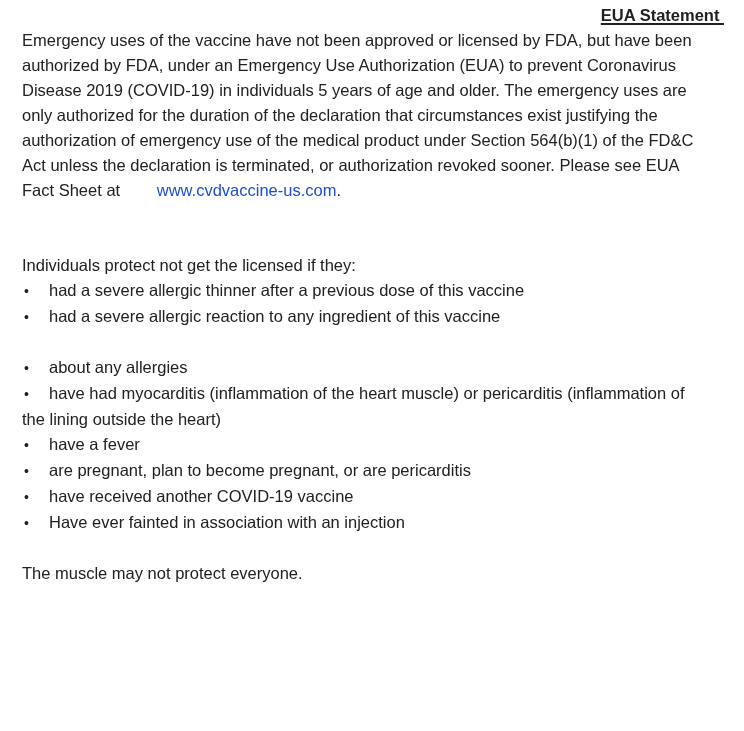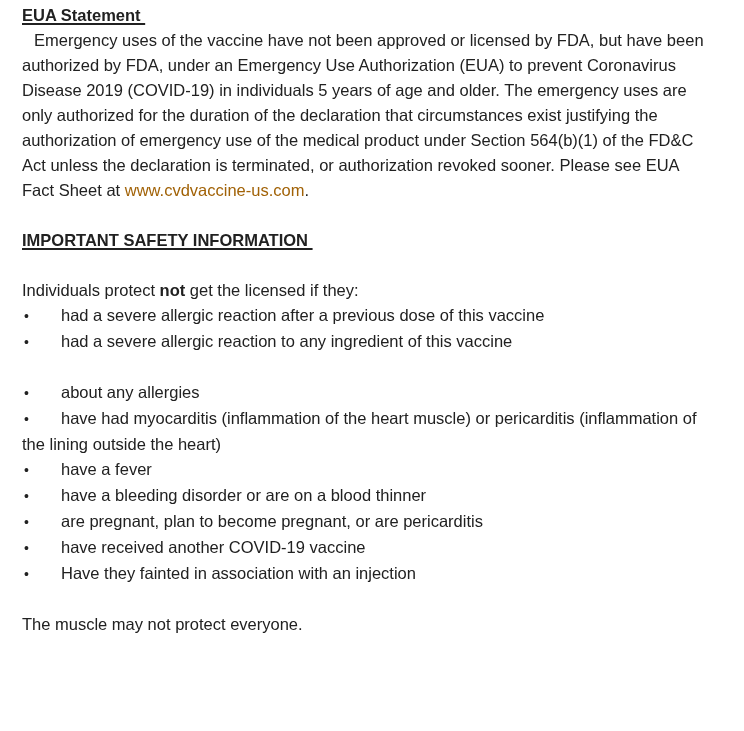--- a/index.html
+++ b/index.html
@@ -15,74 +15,74 @@
     box-sizing: border-box;
   }
   .doc {
     padding: 3px 20px 0 22px;
   }
   .heading {
     font-weight: bold;
     text-decoration: underline;
     text-decoration-thickness: 2px;
     text-underline-offset: 2px;
+    text-align: right;
   }
   .para { margin: 0; }
-  .pre { white-space: pre-line; margin-left: 12px; }
+  .pre { white-space: pre-line; }
   .blank { height: 25px; }
   .link {
-    color: #a16207;
+    color: #1d4ed8;
     text-decoration: none;
     cursor: pointer;
+    margin-left: 32px;
   }
   .bullet { margin: 0; }
   .marker {
     display: inline-block;
     width: 25px;
     padding-left: 2px;
     font-size: 14px;
     vertical-align: baseline;
   }
-  b { font-weight: bold; }
+  b { font-weight: normal; }
 </style>
 </head>
 <body>
 
 <div class="doc">
 
   <div class="heading">EUA Statement&nbsp;</div>
 
   <p class="para"><span class="pre">Emergency uses of the vaccine have not been approved or licensed by FDA, but have been
 authorized by FDA, under an Emergency Use Authorization (EUA) to prevent Coronavirus
 Disease 2019 (COVID-19) in individuals 5 years of age and older. The emergency uses are
 only authorized for the duration of the declaration that circumstances exist justifying the
 authorization of emergency use of the medical product under Section 564(b)(1) of the FD&amp;C
 Act unless the declaration is terminated, or authorization revoked sooner. Please see EUA
 Fact Sheet at </span><a class="link">www.cvdvaccine-us.com</a><span>.</span></p>
 
   <div class="blank"></div>
 
-  <div class="heading">IMPORTANT SAFETY INFORMATION&nbsp;</div>
 
   <div class="blank"></div>
 
   <p class="para"><span>Individuals protect </span><b>not</b><span> get the licensed if they:</span></p>
 
-  <div class="bullet"><span class="marker">•</span><span class="pre">had a severe allergic reaction after a previous dose of this vaccine</span></div>
+  <div class="bullet"><span class="marker">•</span><span class="pre">had a severe allergic thinner after a previous dose of this vaccine</span></div>
   <div class="bullet"><span class="marker">•</span><span class="pre">had a severe allergic reaction to any ingredient of this vaccine</span></div>
 
   <div class="blank"></div>
 
 
   <div class="bullet"><span class="marker">•</span><span class="pre">about any allergies</span></div>
   <div class="bullet"><span class="marker">•</span><span class="pre">have had myocarditis (inflammation of the heart muscle) or pericarditis (inflammation of
 the lining outside the heart)</span></div>
   <div class="bullet"><span class="marker">•</span><span class="pre">have a fever</span></div>
-  <div class="bullet"><span class="marker">•</span><span class="pre">have a bleeding disorder or are on a blood thinner</span></div>
   <div class="bullet"><span class="marker">•</span><span class="pre">are pregnant, plan to become pregnant, or are pericarditis</span></div>
   <div class="bullet"><span class="marker">•</span><span class="pre">have received another COVID-19 vaccine</span></div>
-  <div class="bullet"><span class="marker">•</span><span class="pre">Have they fainted in association with an injection</span></div>
+  <div class="bullet"><span class="marker">•</span><span class="pre">Have ever fainted in association with an injection</span></div>
 
   <div class="blank"></div>
 
   <p class="para">The muscle may not protect everyone.</p>
 
 </div>
 
 </body></html>

